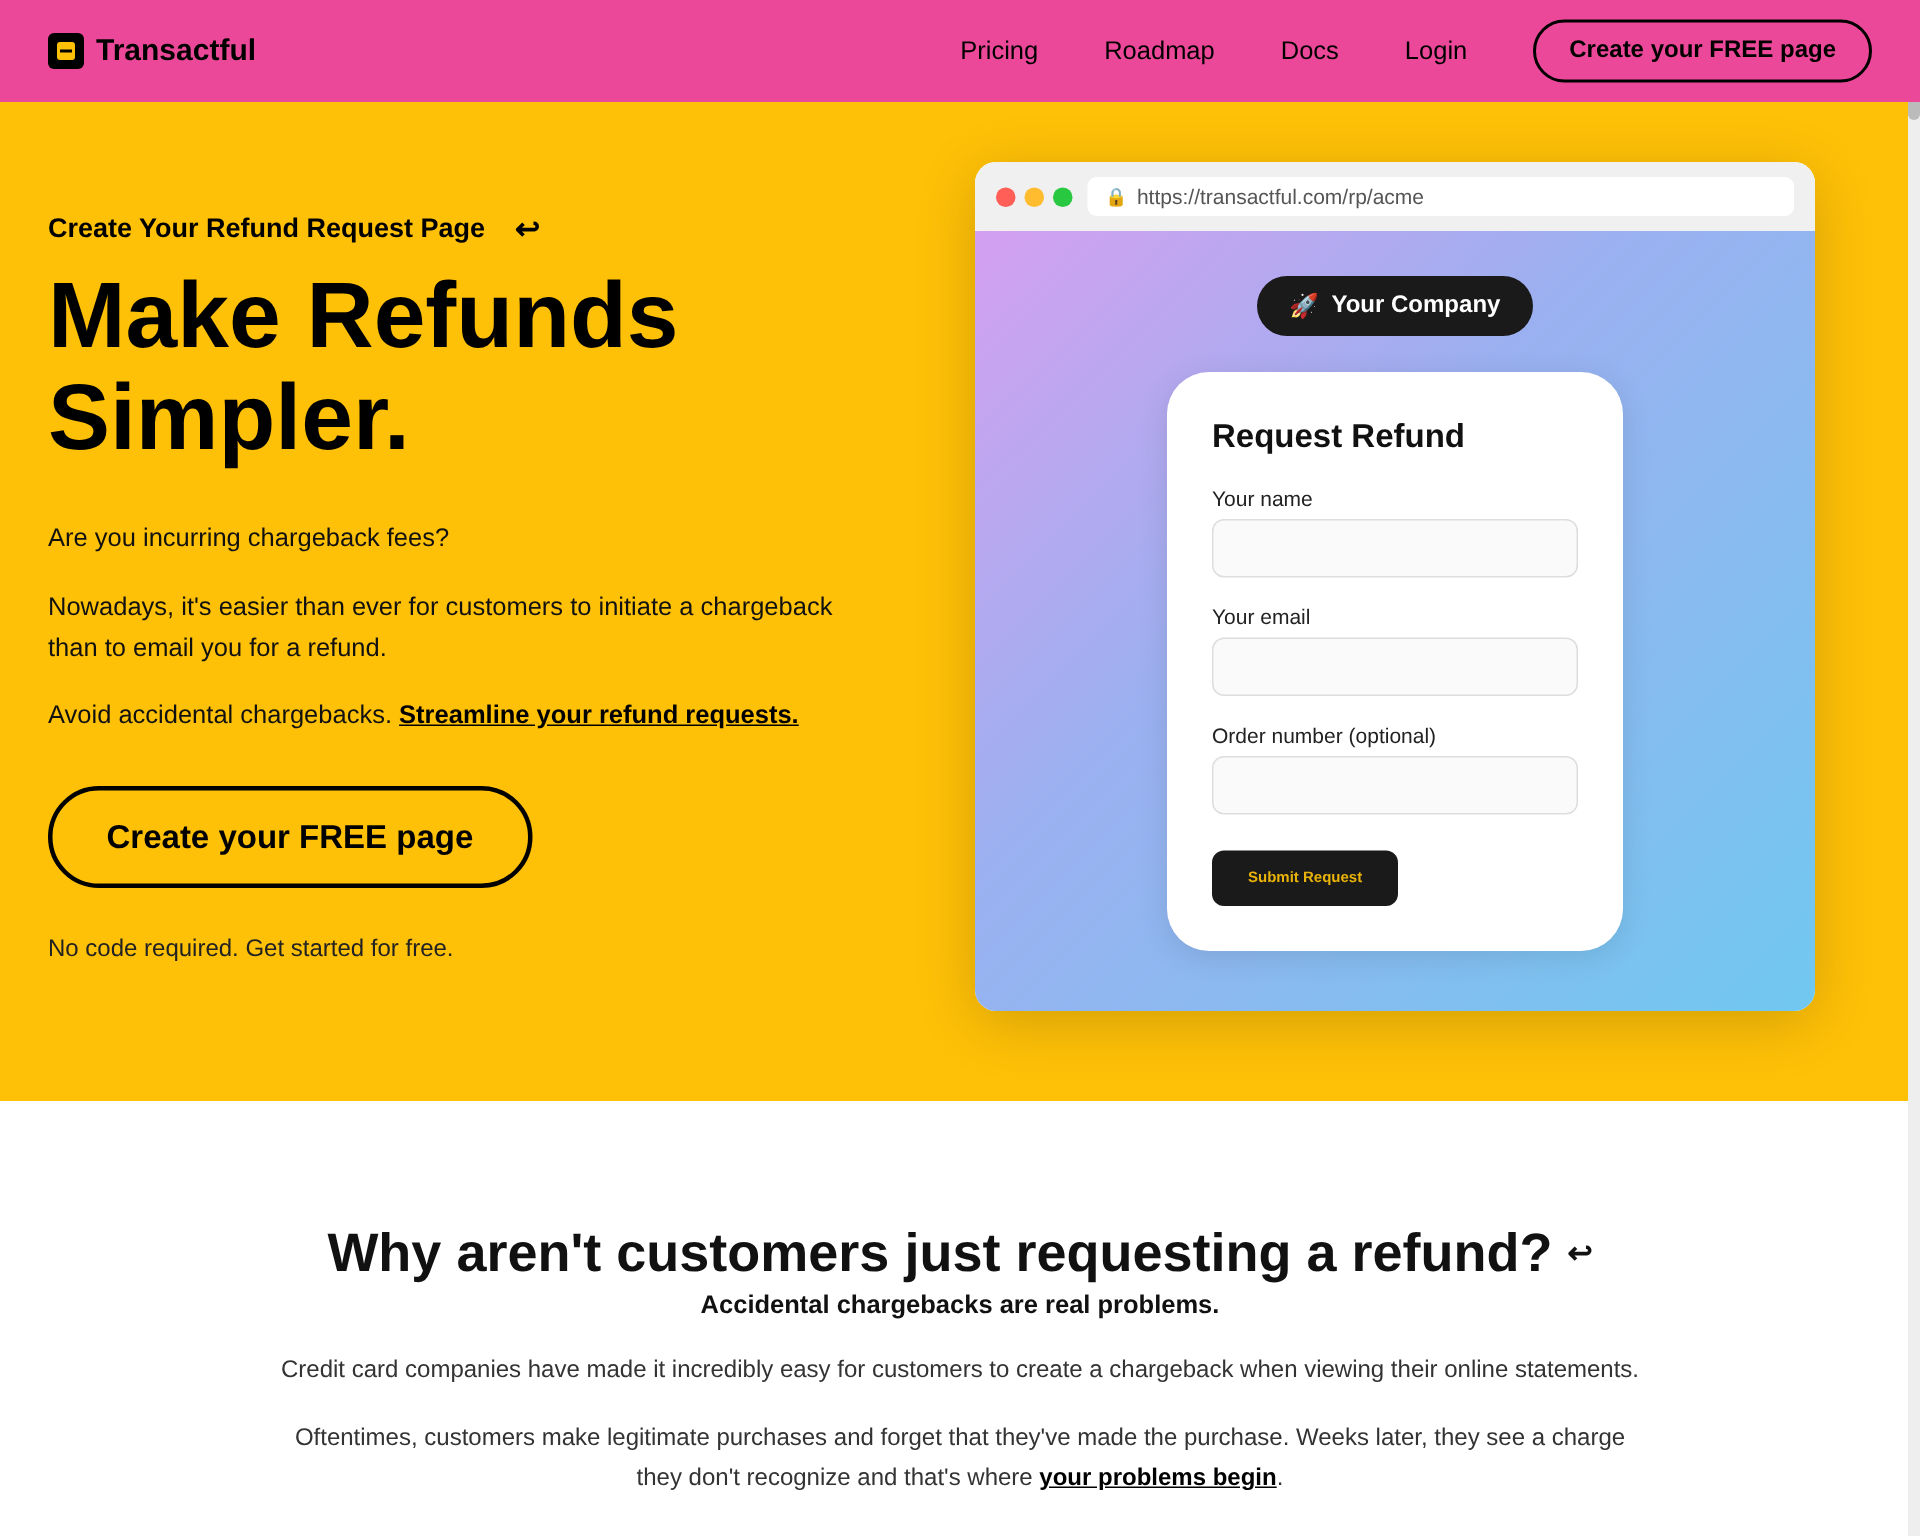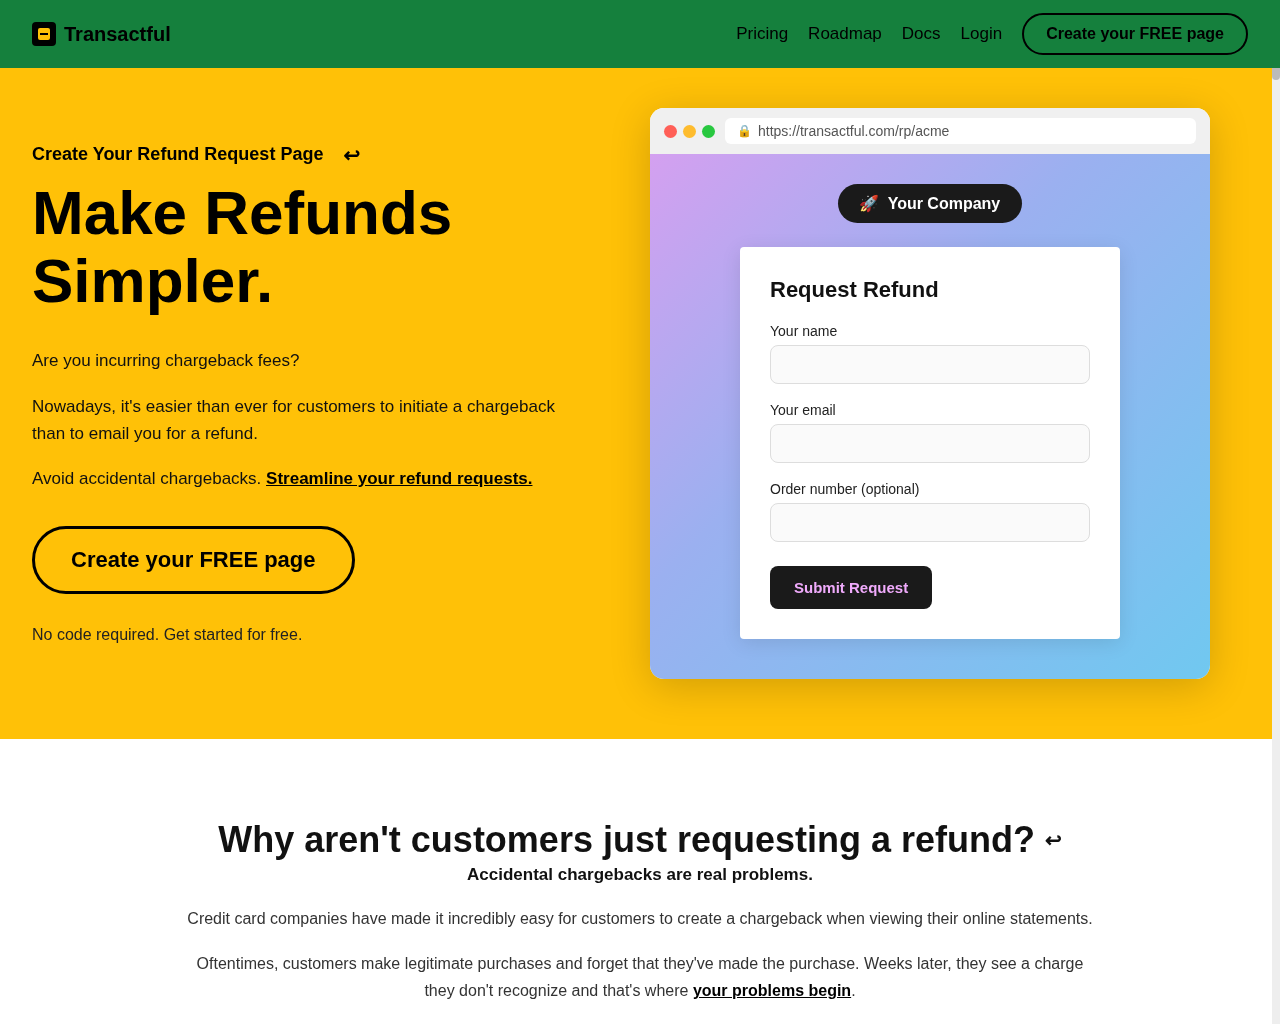--- a/index.html
+++ b/index.html
@@ -1,20 +1,20 @@
 <!DOCTYPE html>
 <html><head>
   <meta charset="utf-8">
   <style>
     * { margin: 0; padding: 0; box-sizing: border-box; }
     body { font-family: -apple-system, BlinkMacSystemFont, 'Segoe UI', sans-serif; width: 1280px; min-height: 1024px; overflow-x: hidden; }
 
     
     nav {
-      background: #15803d;
+      background: #ec4899;
       display: flex;
       align-items: center;
       justify-content: space-between;
       padding: 0 32px;
       height: 68px;
       position: relative;
       z-index: 10;
     }
     .nav-logo {
       display: flex;
@@ -30,21 +30,21 @@
       background: #000;
       border-radius: 4px;
       display: flex;
       align-items: center;
       justify-content: center;
     }
     .logo-icon svg { width: 16px; height: 16px; fill: #FFC107; }
     .nav-links {
       display: flex;
       align-items: center;
-      gap: 20px;
+      gap: 44px;
     }
     .nav-links a {
       text-decoration: none;
       color: #000;
       font-size: 17px;
       font-weight: 500;
     }
     .nav-cta {
       border: 2px solid #000;
       border-radius: 999px;
@@ -175,23 +175,23 @@
       font-weight: 600;
       display: flex;
       align-items: center;
       gap: 8px;
       margin-bottom: 24px;
     }
 
     
     .refund-card {
       background: #fff;
-      border-radius: 4px;
+      border-radius: 28px;
       padding: 30px 30px 30px 30px;
-      width: 380px;
+      width: 304px;
       box-shadow: 0 4px 20px rgba(0,0,0,0.10);
     }
     .refund-card h2 {
       font-size: 22px;
       font-weight: 700;
       color: #111;
       margin-bottom: 20px;
     }
     .form-group {
       margin-bottom: 18px;
@@ -208,25 +208,25 @@
       border: 1.5px solid #ddd;
       border-radius: 8px;
       padding: 10px 12px;
       font-size: 15px;
       color: #333;
       outline: none;
       background: #fafafa;
     }
     .submit-btn {
       background: #1a1a1a;
-      color: #f0abfc;
+      color: #eab308;
       border: none;
       border-radius: 8px;
       padding: 13px 24px;
-      font-size: 15px;
+      font-size: 10px;
       font-weight: 600;
       cursor: pointer;
       margin-top: 6px;
     }
 
     
     .section2 {
       background: #fff;
       padding: 80px 80px 60px;
       text-align: center;

